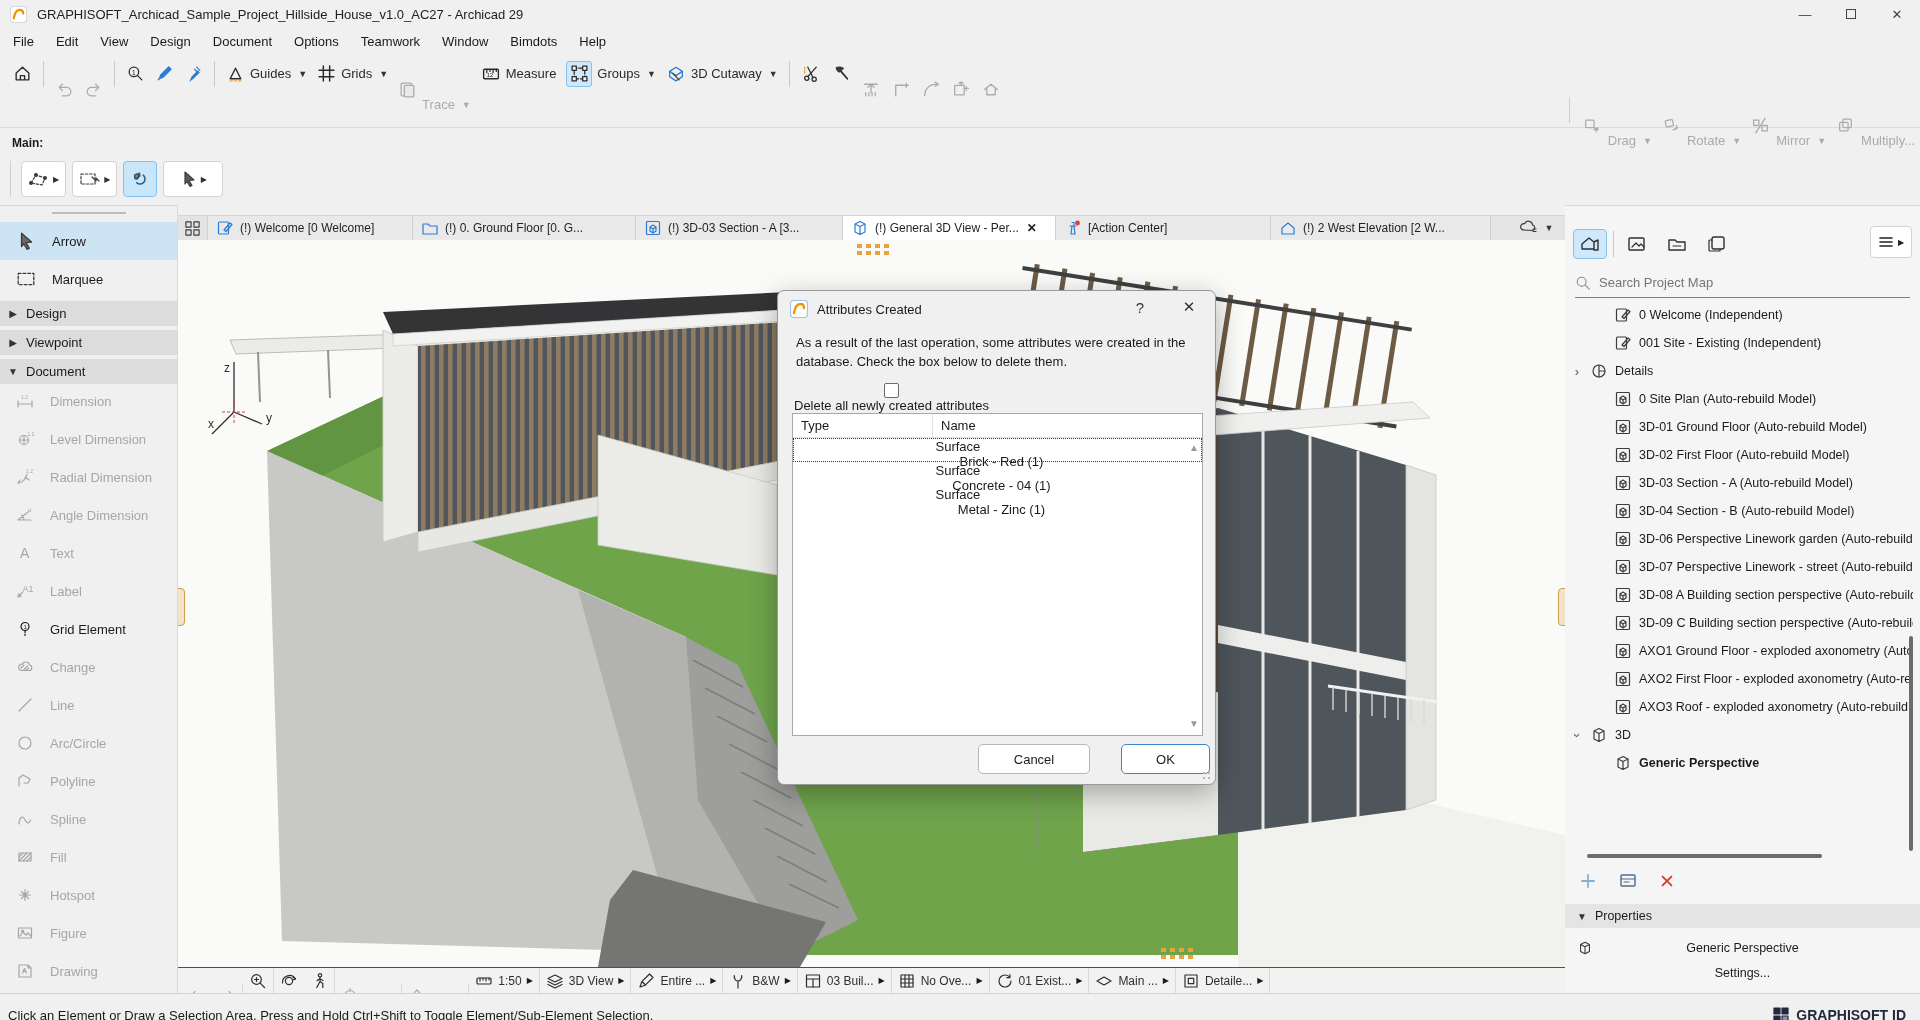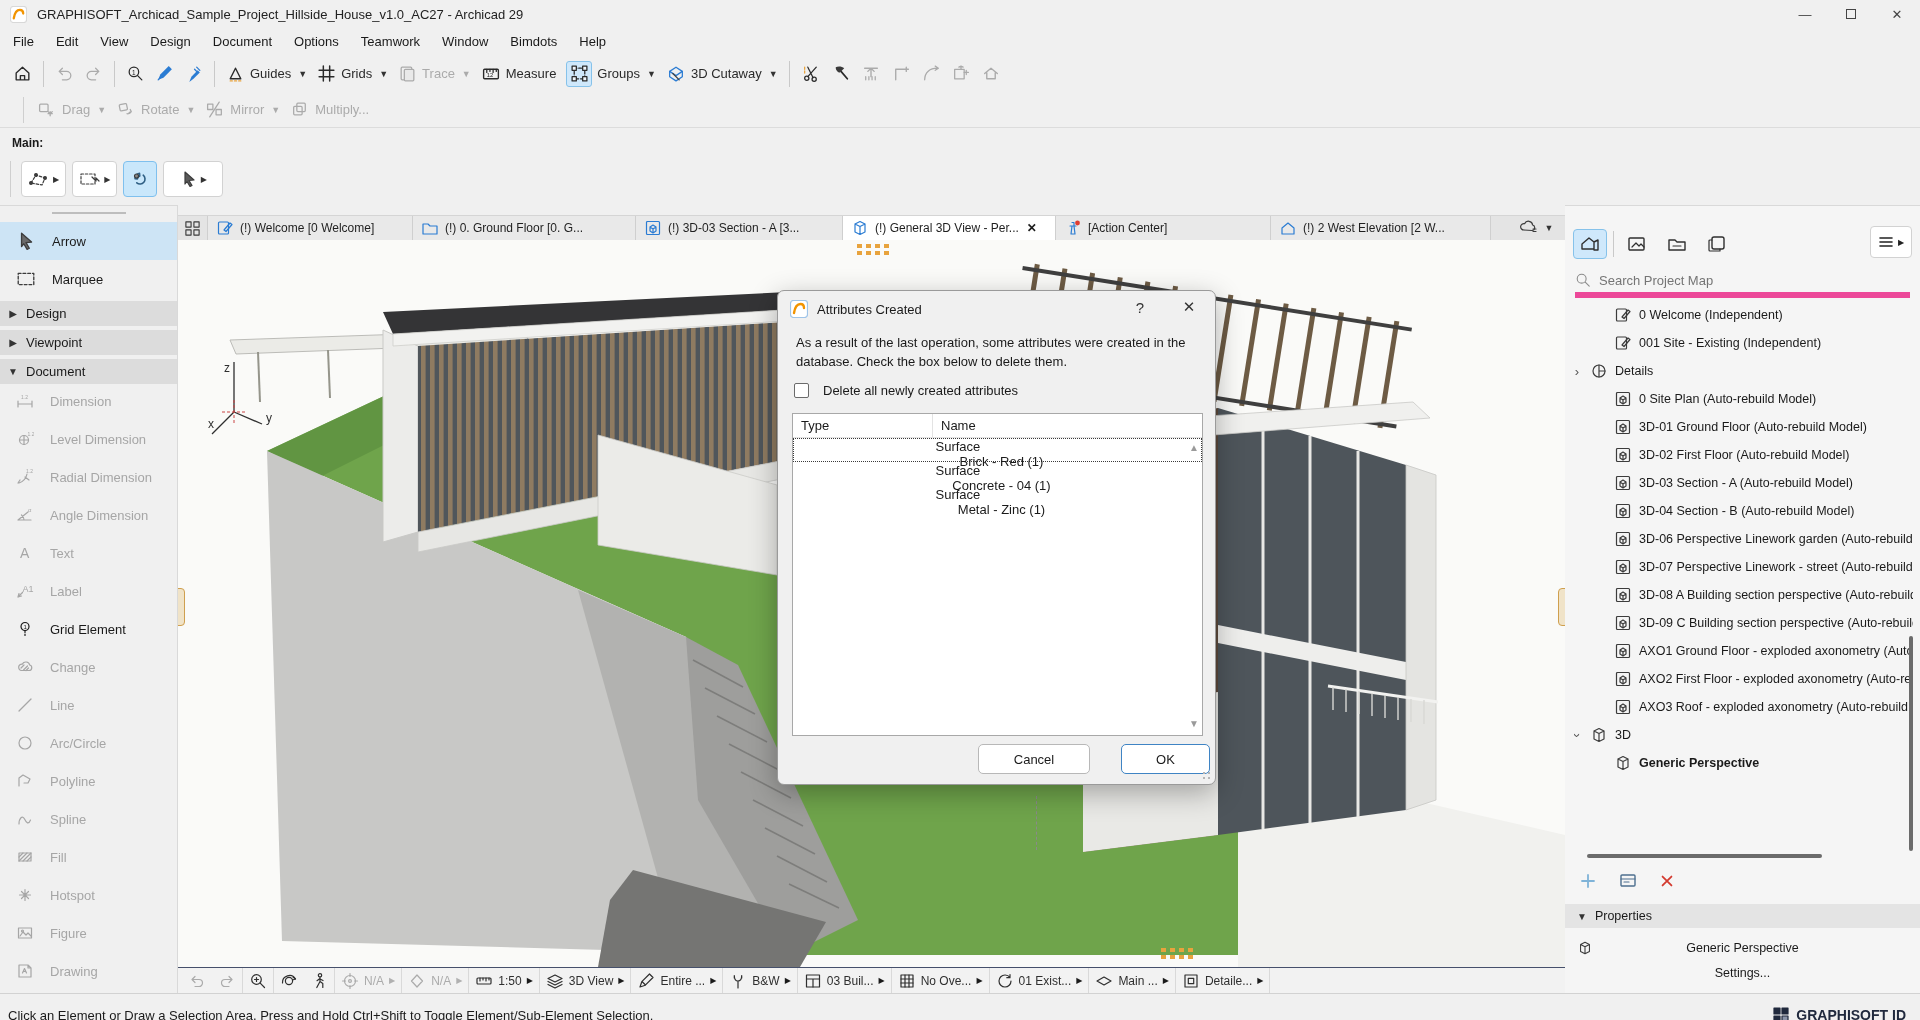--- a/index.html
+++ b/index.html
@@ -19,25 +19,25 @@
   
   .menubar { position:absolute; left:2px; top:28px; width:1100px; height:27px; display:flex; align-items:center; }
   .menu-item { padding:0 11px; line-height:26px; color:#1a1a1a; }
 
   
   .toolbar1 { position:absolute; left:0; top:55px; width:1920px; height:37px; display:flex; align-items:center; padding-left:8px; }
   .tb-btn { display:flex; align-items:center; gap:5px; height:30px; padding:0 5px; border-radius:3px; color:#2a2a2a; }
   .tb-btn .lbl { font-size:13px; }
   .tb-sep { width:1px; height:26px; background:#c9c9c9; margin:0 6px; }
   .caret { font-size:9px; color:#333; margin-left:2px; }
-  .disabled, .disabled .lbl, .disabled .caret { color:#ababab !important; }
+  .disabled, .disabled .lbl, .disabled .caret { color:#ababab !important;margin-top:31px; }
   .icon-hl { background:#cfe8fb; border:1px solid #86c2ea; border-radius:3px; }
 
   
-  .toolbar2 { position:absolute; left:0; top:92px; width:1920px; height:36px; display:flex; align-items:center; padding-left:23px; border-bottom:1px solid #dcdcdc; }
+  .toolbar2 { position:absolute; left:0; top:92px; width:1920px; height:36px; display:flex; align-items:center; padding-left:23px; border-bottom:1px solid #dcdcdc;justify-content:flex-end; }
   .toolbar2 .tb-btn { color:#ababab; }
 
   .mainlabel { position:absolute; left:12px; top:136px; font-size:12px; font-weight:bold; color:#1a1a1a; }
   .maintoolbox { position:absolute; left:10px; top:161px; display:flex; gap:6px; align-items:center; }
   .mt-sep { width:1px; height:36px; background:#cfcfcf; margin-right:4px; }
   .mt-btn { height:36px; background:#fff; border:1px solid #d2d2d2; border-radius:4px; display:flex; align-items:center; justify-content:center; gap:3px; padding:0 6px; color:#3d3d3d; }
   .mt-btn.magnet { background:#c9e7fb; border-color:#7fc0ee; }
   .mt-btn .flyout { font-size:8px; color:#333; }
 
   
@@ -77,21 +77,21 @@
      repeating-linear-gradient(90deg,#e8a33d 0 5px, transparent 5px 9px) 0 7px/100% 4px no-repeat; }
   .dash-vline { position:absolute; width:1px; height:54px; border-left:1px dashed #8a8a8a; }
 
   
   .dialog { position:absolute; left:599px; top:50px; width:439px; height:495px; background:#f0f0f0; border:1px solid #9a9a9a; border-radius:7px; box-shadow:0 8px 28px rgba(0,0,0,.30); }
   .dlg-title { position:absolute; left:0; top:0; width:100%; height:36px; display:flex; align-items:center; padding:0 12px; gap:9px; }
   .dlg-title .t { font-size:13px; color:#1a1a1a; }
   .dlg-help { position:absolute; right:64px; top:8px; width:22px; text-align:center; font-size:15px; color:#333; }
   .dlg-close { position:absolute; right:14px; top:7px; width:24px; text-align:center; font-size:15px; color:#333; }
   .dlg-msg { position:absolute; left:18px; top:42px; width:404px; font-size:13px; line-height:19px; color:#1a1a1a; }
-  .dlg-check { position:absolute; left:16px; top:92px; display:flex; align-items:center; gap:14px; }
+  .dlg-check { position:absolute; left:16px; top:92px; display:flex; align-items:center; gap:0;flex-direction:column; }
   .dlg-check .box { width:15px; height:15px; background:#fff; border:1px solid #6b6b6b; border-radius:2px; }
   .dlg-table { position:absolute; left:14px; top:122px; width:411px; height:323px; background:#fff; border:1px solid #a8a8a8; font-size:13px; }
   .dlg-thead { display:flex; height:24px; align-items:center; border-bottom:1px solid #e3e3e3; }
   .dlg-col-type { width:140px; padding-left:8px; border-right:1px solid #e3e3e3; height:100%; display:flex; align-items:center; }
   .dlg-col-name { flex:1; padding-left:8px; }
   .dlg-row { display:flex; height:24px; align-items:center; border:1px solid transparent;flex-direction:column; }
   .dlg-row.selected { border:1px dotted #3a3a3a; }
   .tbl-arrow { position:absolute; right:3px; font-size:10px; color:#9a9a9a; }
   .dlg-btn { position:absolute; height:30px; background:#fff; border:1px solid #b8b8b8; border-radius:5px; display:flex; align-items:center; justify-content:center; font-size:13px; }
   .dlg-btn.ok { border:1px solid #3f84c4; }
@@ -106,21 +106,21 @@
   .bb-item.nosep { border-right:none; }
   .bb-item.disabled { color:#b0b0b0; } .bb-item.disabled .arr { color:#b0b0b0; }
 
   
   .rightpanel { position:absolute; left:1565px; top:205px; width:355px; height:788px; background:#f5f5f5; border-top:1px solid #d9d9d9; overflow:hidden; }
   .rp-head { position:absolute; left:0; top:18px; width:355px; height:40px; display:flex; align-items:center; padding-left:8px; gap:6px; }
   .rp-tab { width:34px; height:30px; display:flex; align-items:center; justify-content:center; color:#2f2f2f; border-radius:4px; }
   .rp-tab.active { background:#cfe8fb; border:1px solid #86c2ea; }
   .rp-sep { width:1px; height:26px; background:#c9c9c9; }
   .rp-menu { position:absolute; right:8px; top:20px; width:42px; height:32px; background:#fff; border:1px solid #d2d2d2; border-radius:4px; display:flex; align-items:center; justify-content:center; gap:4px; color:#222; }
-  .rp-search { position:absolute; left:10px; top:62px; width:335px; height:30px; background:#f5f5f5; border-bottom:6px solid #ec4899; display:flex; align-items:center; gap:8px; color:#8a8a8a; }
+  .rp-search { position:absolute; left:10px; top:62px; width:335px; height:30px; background:#f5f5f5; border-bottom:1px solid #ec4899; display:flex; align-items:center; gap:8px; color:#8a8a8a; }
   .rp-search input { border:none; outline:none; background:transparent; font-size:13px; font-family:inherit; color:#333; width:280px; }
   .rp-tree { position:absolute; left:0; top:95px; width:348px; height:535px; overflow:hidden; background:#f5f5f5; }
   .tree-row { height:28px; display:flex; align-items:center; gap:7px; white-space:nowrap; overflow:hidden; }
   .tree-row .tcaret { width:12px; font-size:13px; color:#555; display:inline-block; text-align:center; flex:none; }
   .tree-row .tcaret.expanded { transform:rotate(90deg); }
   .tree-row .icon { color:#3c3c3c; flex:none; }
   .tree-row .lbl { font-size:12.5px; color:#1a1a1a; }
   .tree-row.bold .lbl { font-weight:bold; }
   .rp-vscroll { position:absolute; right:7px; top:430px; width:4px; height:215px; background:#6b6b6b; border-radius:2px; }
   .rp-hscroll { position:absolute; left:22px; top:648px; width:235px; height:4px; background:#6b6b6b; border-radius:2px; }

